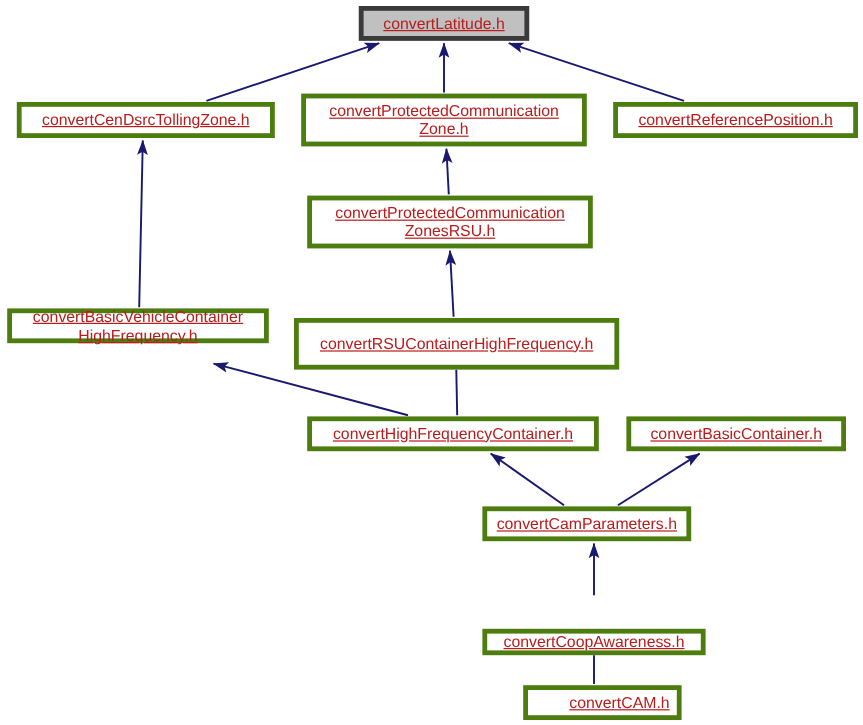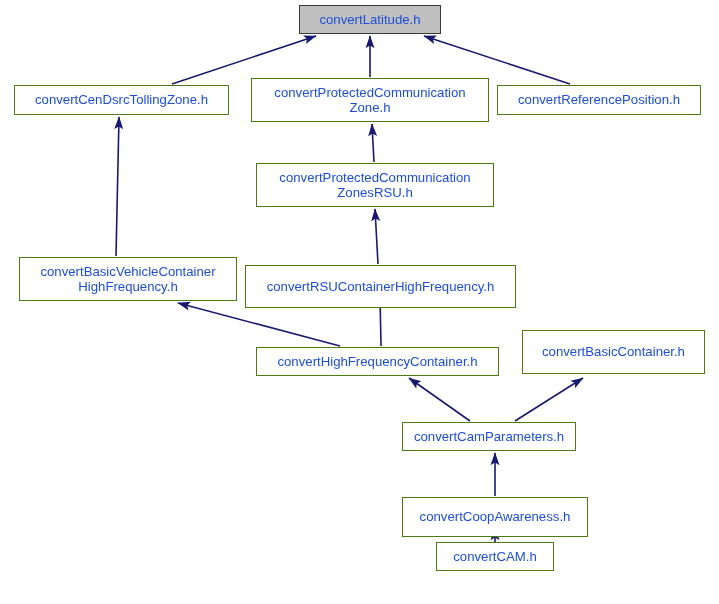--- a/index.html
+++ b/index.html
@@ -18,32 +18,33 @@
   #edge-layer {
     position: absolute;
     left: 0;
     top: 0;
     width: 719px;
     height: 604px;
   }
   .node {
     position: absolute;
     box-sizing: border-box;
-    border: 1px solid #4d7c0f;
+    border: 4px solid #4d7c0f;
     background: #ffffff;
-    color: #1d4ed8;
+    color: #b91c1c;
     font-size: 13.2px;
     line-height: 15.5px;
     display: flex;
     align-items: center;
     justify-content: center;
     text-align: center;
     padding: 0 6px;
     z-index: 2;
     white-space: pre-line;
+    text-decoration: underline;
   }
   .node.root {
     background: #c0c0c0;
     border-color: #3a3a3a;
   }
   .node-label {
     display: block;
     width: 100%;
   }
 </style>
@@ -70,25 +71,25 @@
         <line x1="515" y1="421" x2="583" y2="378" stroke="#191970" stroke-width="1.6" marker-end="url(#arrowhead)"></line>
         <line x1="495" y1="496" x2="495" y2="453" stroke="#191970" stroke-width="1.6" marker-end="url(#arrowhead)"></line>
         <line x1="495" y1="570" x2="495" y2="528" stroke="#191970" stroke-width="1.6" marker-end="url(#arrowhead)"></line>
       </g>
   </svg>
   <div id="nodes">
       <div class="node root" style="left: 299px; top: 5px; width: 142px; height: 29px;"><span class="node-label">convertLatitude.h</span></div>
       <div class="node" style="left: 14px; top: 85px; width: 215px; height: 30px; text-align: center;"><span class="node-label">convertCenDsrcTollingZone.h</span></div>
       <div class="node" style="left: 251px; top: 78px; width: 238px; height: 44px;"><span class="node-label">convertProtectedCommunication
 Zone.h</span></div>
-      <div class="node" style="left: 497px; top: 85px; width: 204px; height: 30px;"><span class="node-label">convertReferencePosition.h</span></div>
+      <div class="node" style="left: 511px; top: 85px; width: 204px; height: 30px;"><span class="node-label">convertReferencePosition.h</span></div>
       <div class="node" style="left: 256px; top: 163px; width: 238px; height: 44px;"><span class="node-label">convertProtectedCommunication
 ZonesRSU.h</span></div>
-      <div class="node" style="left: 19px; top: 257px; width: 218px; height: 44px; text-align: center;"><span class="node-label">convertBasicVehicleContainer
+      <div class="node" style="left: 6px; top: 257px; width: 218px; height: 29px; text-align: center;"><span class="node-label">convertBasicVehicleContainer
 HighFrequency.h</span></div>
       <div class="node" style="left: 245px; top: 265px; width: 271px; height: 43px;"><span class="node-label">convertRSUContainerHighFrequency.h</span></div>
       <div class="node" style="left: 256px; top: 347px; width: 243px; height: 29px;"><span class="node-label">convertHighFrequencyContainer.h</span></div>
-      <div class="node" style="left: 522px; top: 330px; width: 183px; height: 44px;"><span class="node-label">convertBasicContainer.h</span></div>
+      <div class="node" style="left: 522px; top: 347px; width: 183px; height: 29px;"><span class="node-label">convertBasicContainer.h</span></div>
       <div class="node" style="left: 402px; top: 422px; width: 174px; height: 29px;"><span class="node-label">convertCamParameters.h</span></div>
-      <div class="node" style="left: 402px; top: 497px; width: 186px; height: 40px;"><span class="node-label">convertCoopAwareness.h</span></div>
-      <div class="node" style="left: 436px; top: 542px; width: 118px; height: 29px;"><span class="node-label">convertCAM.h</span></div>
+      <div class="node" style="left: 402px; top: 524px; width: 186px; height: 22px;"><span class="node-label">convertCoopAwareness.h</span></div>
+      <div class="node" style="left: 436px; top: 571px; width: 132px; height: 29px; text-align: right;"><span class="node-label">convertCAM.h</span></div>
     </div>
 </div>
 
 </body></html>

